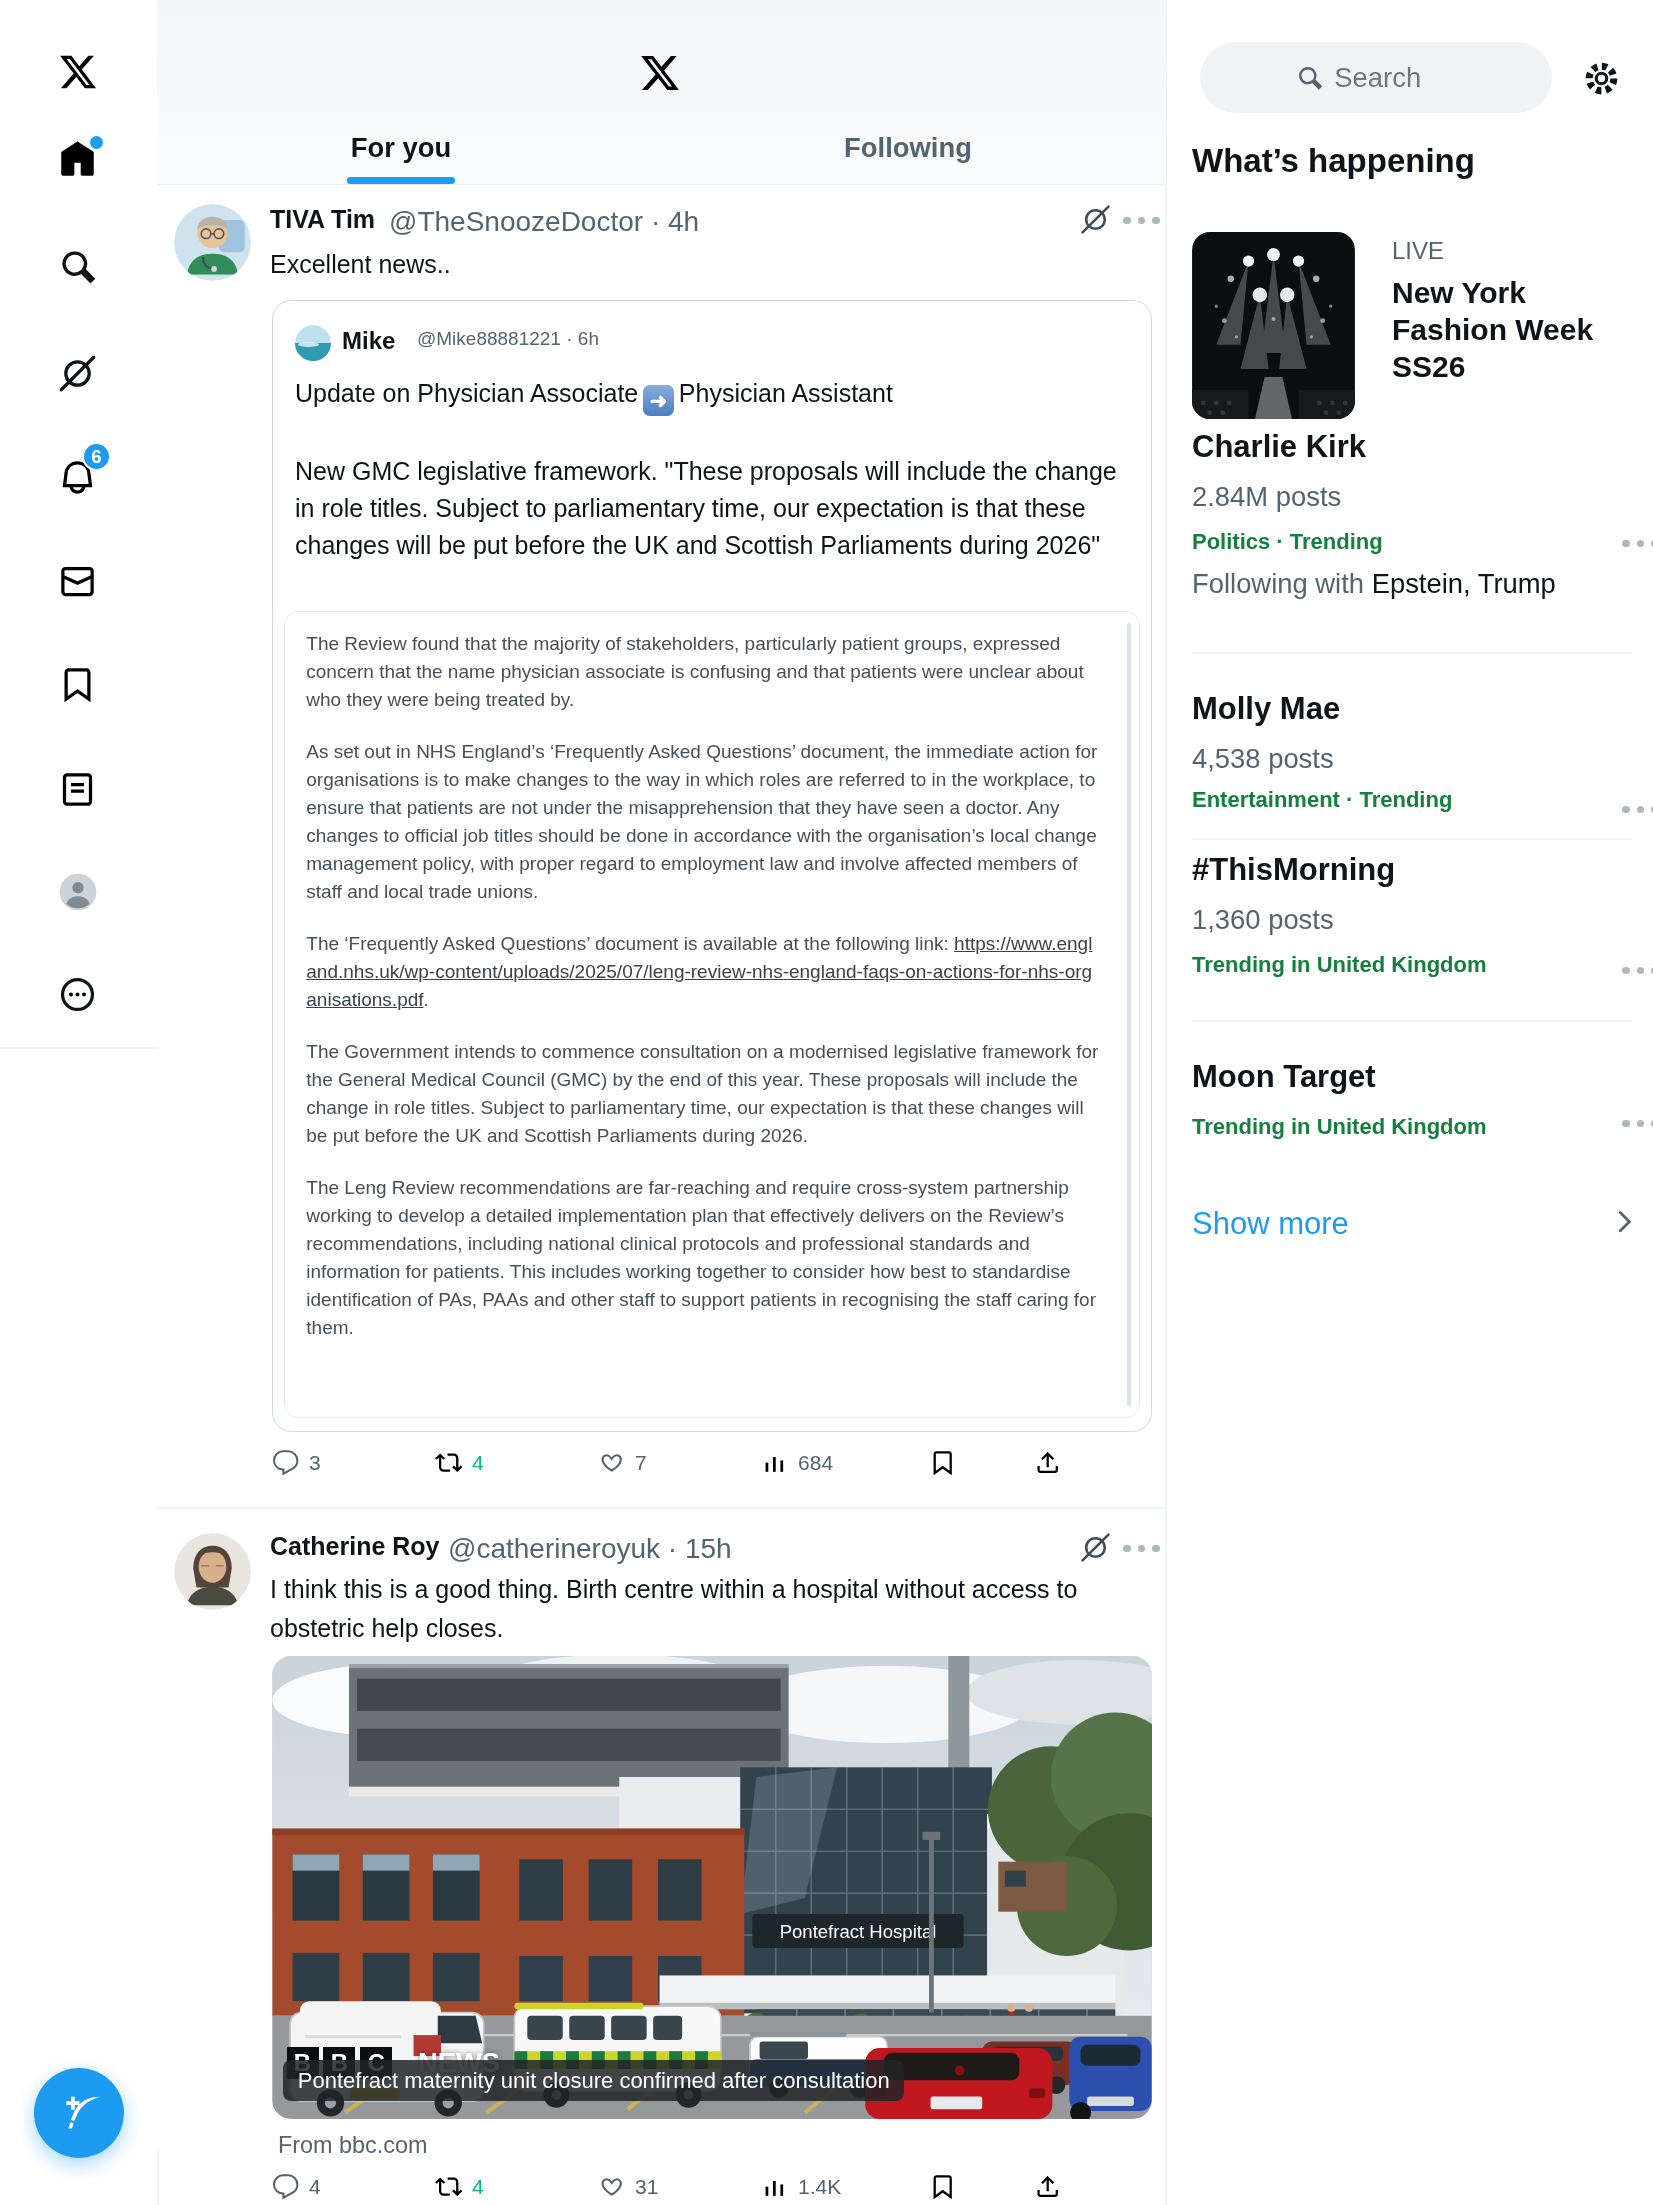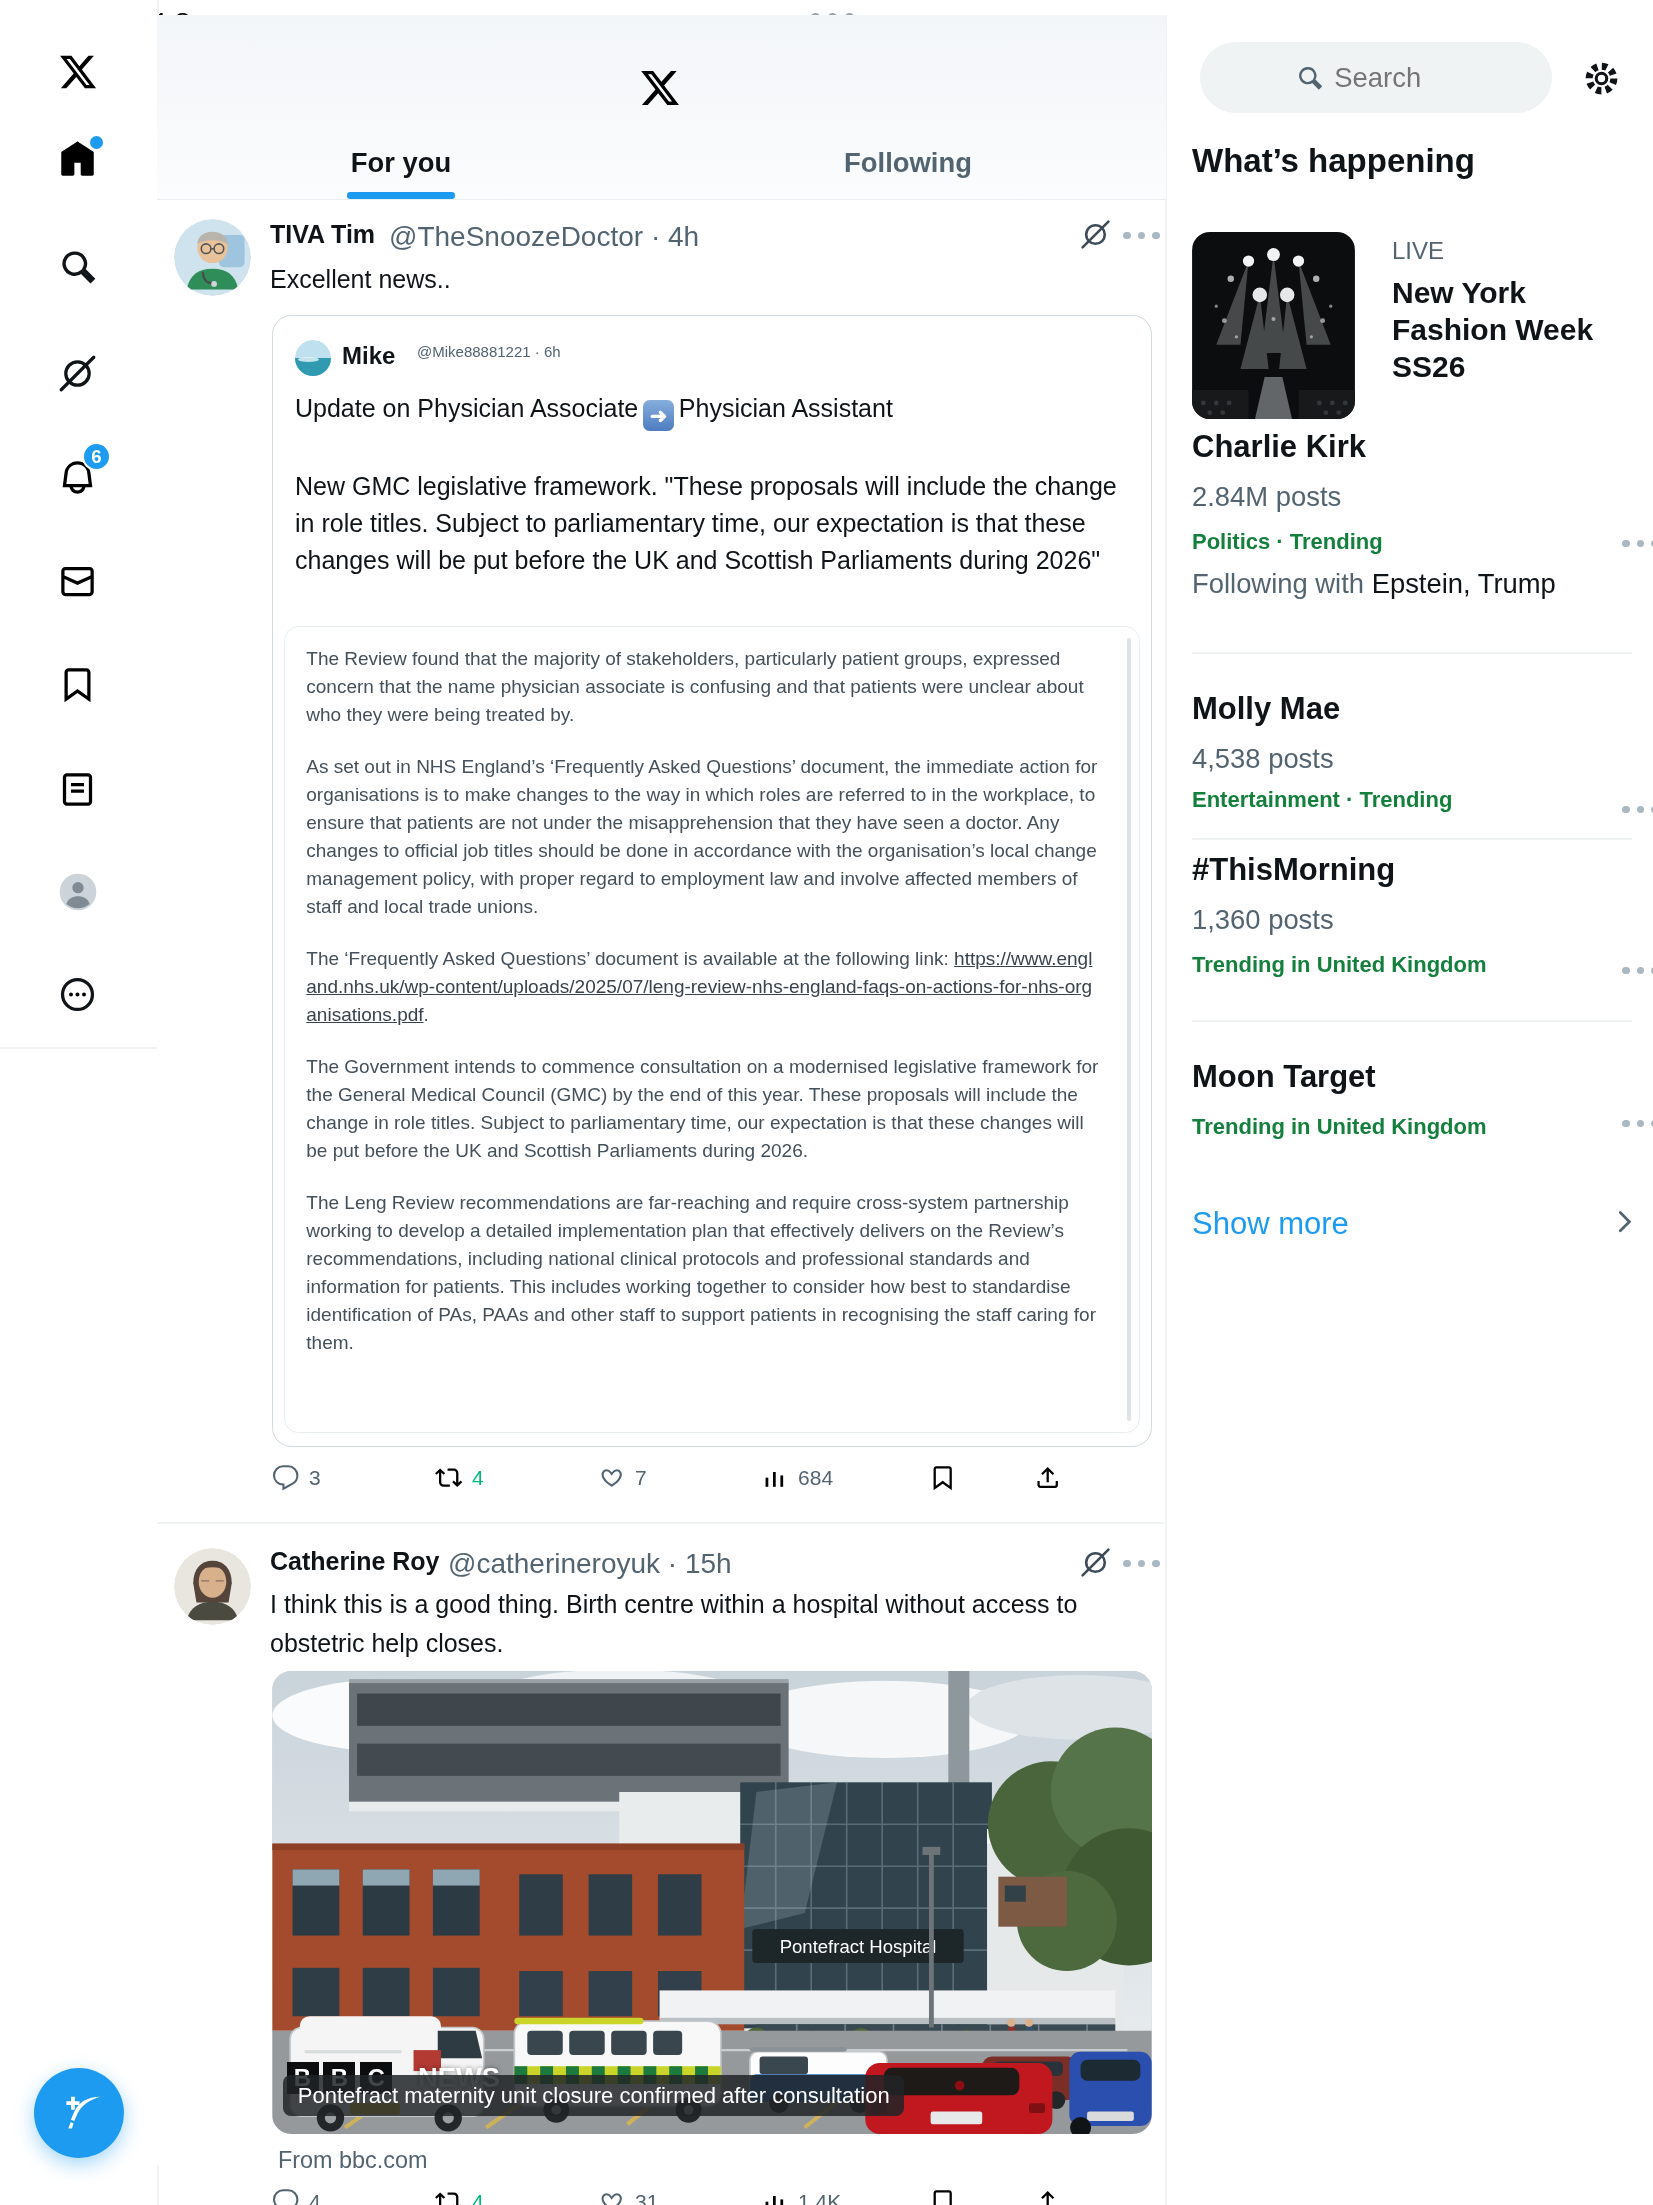--- a/index.html
+++ b/index.html
@@ -211,21 +211,21 @@
 
     <div class="fab" style="left:34px;top:2068px">
       <span>
           <svg width="45" height="45" viewBox="0 0 56 56">
             <use href="#i-feather"></use>
           </svg>
         </span>
     </div>
   </div>
 
-  <div class="abs" style="left:157px;top:15px;width:1009px;height:2150px;background:#fff">
+  <div class="abs" style="left:157px;top:0;width:1009px;height:2150px;background:#fff">
     <div class="vline" style="left:1008px;top:0;height:2205px"></div>
 
     <div class="mhead">
       <span class="abs ico" style="left:482px;top:52px">
           <svg width="42" height="42" viewBox="0 0 52 52">
             <use href="#i-x"></use>
           </svg>
         </span>
       <div class="tab" style="left:139px;color:#0f1419"><span>For you</span></div>
       <div class="tab" style="left:646px;color:#536471"><span>Following</span></div>
@@ -263,21 +263,21 @@
 
       <div class="qcard" style="left:115px;top:115px;width:880px;height:1132px">
         <span class="avatar" style="left:22px;top:24px;width:36px;height:36px">
           <svg width="36" height="36" viewBox="0 0 24 24">
               <circle cx="12" cy="12" r="12" fill="#bfe0ee"></circle>
               <rect x="0" y="12" width="24" height="12" fill="#2f9ab0"></rect>
               <ellipse cx="9" cy="13" rx="7" ry="1.6" fill="#e9f6fa" opacity=".8"></ellipse>
             </svg>
         </span>
         <span class="abs name" style="left:69px;top:26px;font-size:24px"><span>Mike</span></span>
-        <span class="abs meta" style="left:144px;top:27px;font-size:15px">@Mike88881221 · 6h</span>
+        <span class="abs meta" style="left:144px;top:27px;font-size:19px">@Mike88881221 · 6h</span>
         <div class="abs qlead" style="left:22px;top:74px;width:839px">
           <span>Update on Physician Associate</span><span class="emoarrow">➜</span><span>Physician Assistant</span>
         </div>
         <div class="abs qlead" style="left:22px;top:152px;width:838px">New GMC legislative framework. "These proposals will include the change in role titles. Subject to parliamentary time, our expectation is that these changes will be put before the UK and Scottish Parliaments during 2026"</div>
 
         <div class="innerbox" style="left:11.3px;top:310px;width:856px;height:807px">
           <div class="txt">
             <p>The Review found that the majority of stakeholders, particularly patient groups, expressed concern that the name physician associate is confusing and that patients were unclear about who they were being treated by.</p>
             <p>As set out in NHS England’s ‘Frequently Asked Questions’ document, the immediate action for organisations is to make changes to the way in which roles are referred to in the workplace, to ensure that patients are not under the misapprehension that they have seen a doctor. Any changes to official job titles should be done in accordance with the organisation’s local change management policy, with proper regard to employment law and involve affected members of staff and local trade unions.</p>
             <p><span>The ‘Frequently Asked Questions’ document is available at the following link: </span><a class="doclink">https://www.england.nhs.uk/wp-content/uploads/2025/07/leng-review-nhs-england-faqs-on-actions-for-nhs-organisations.pdf</a><span>.</span></p>

